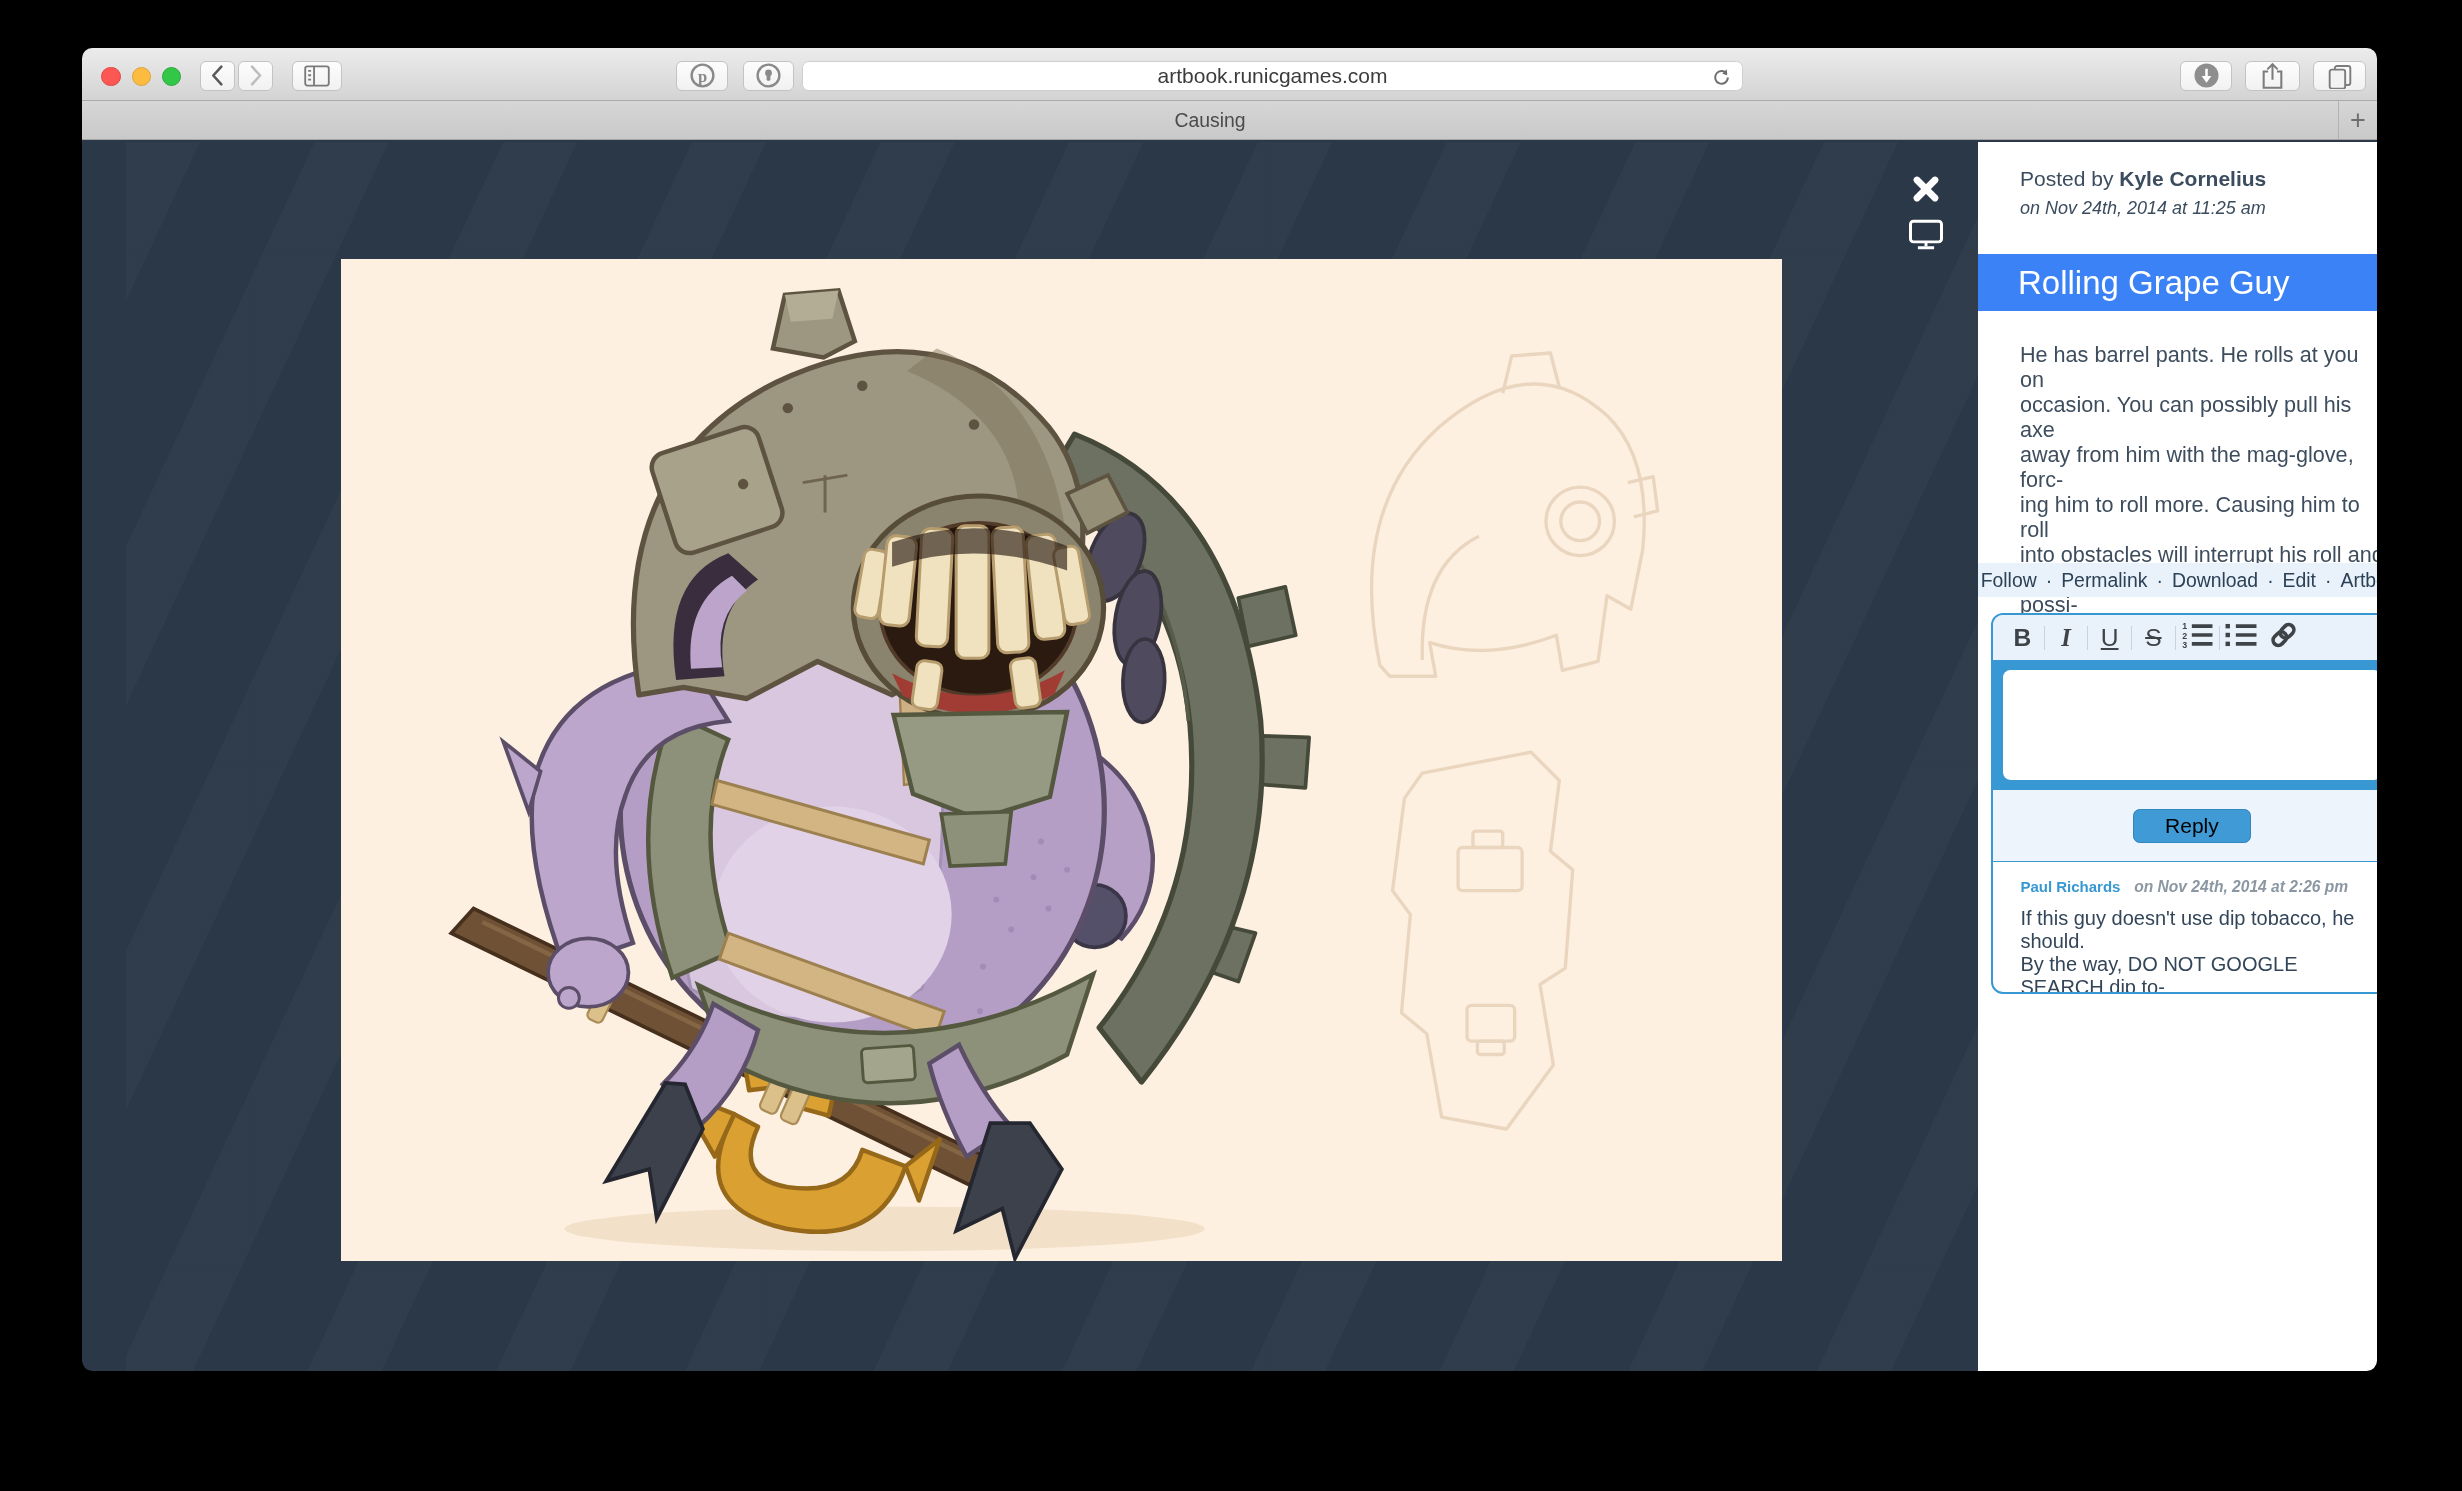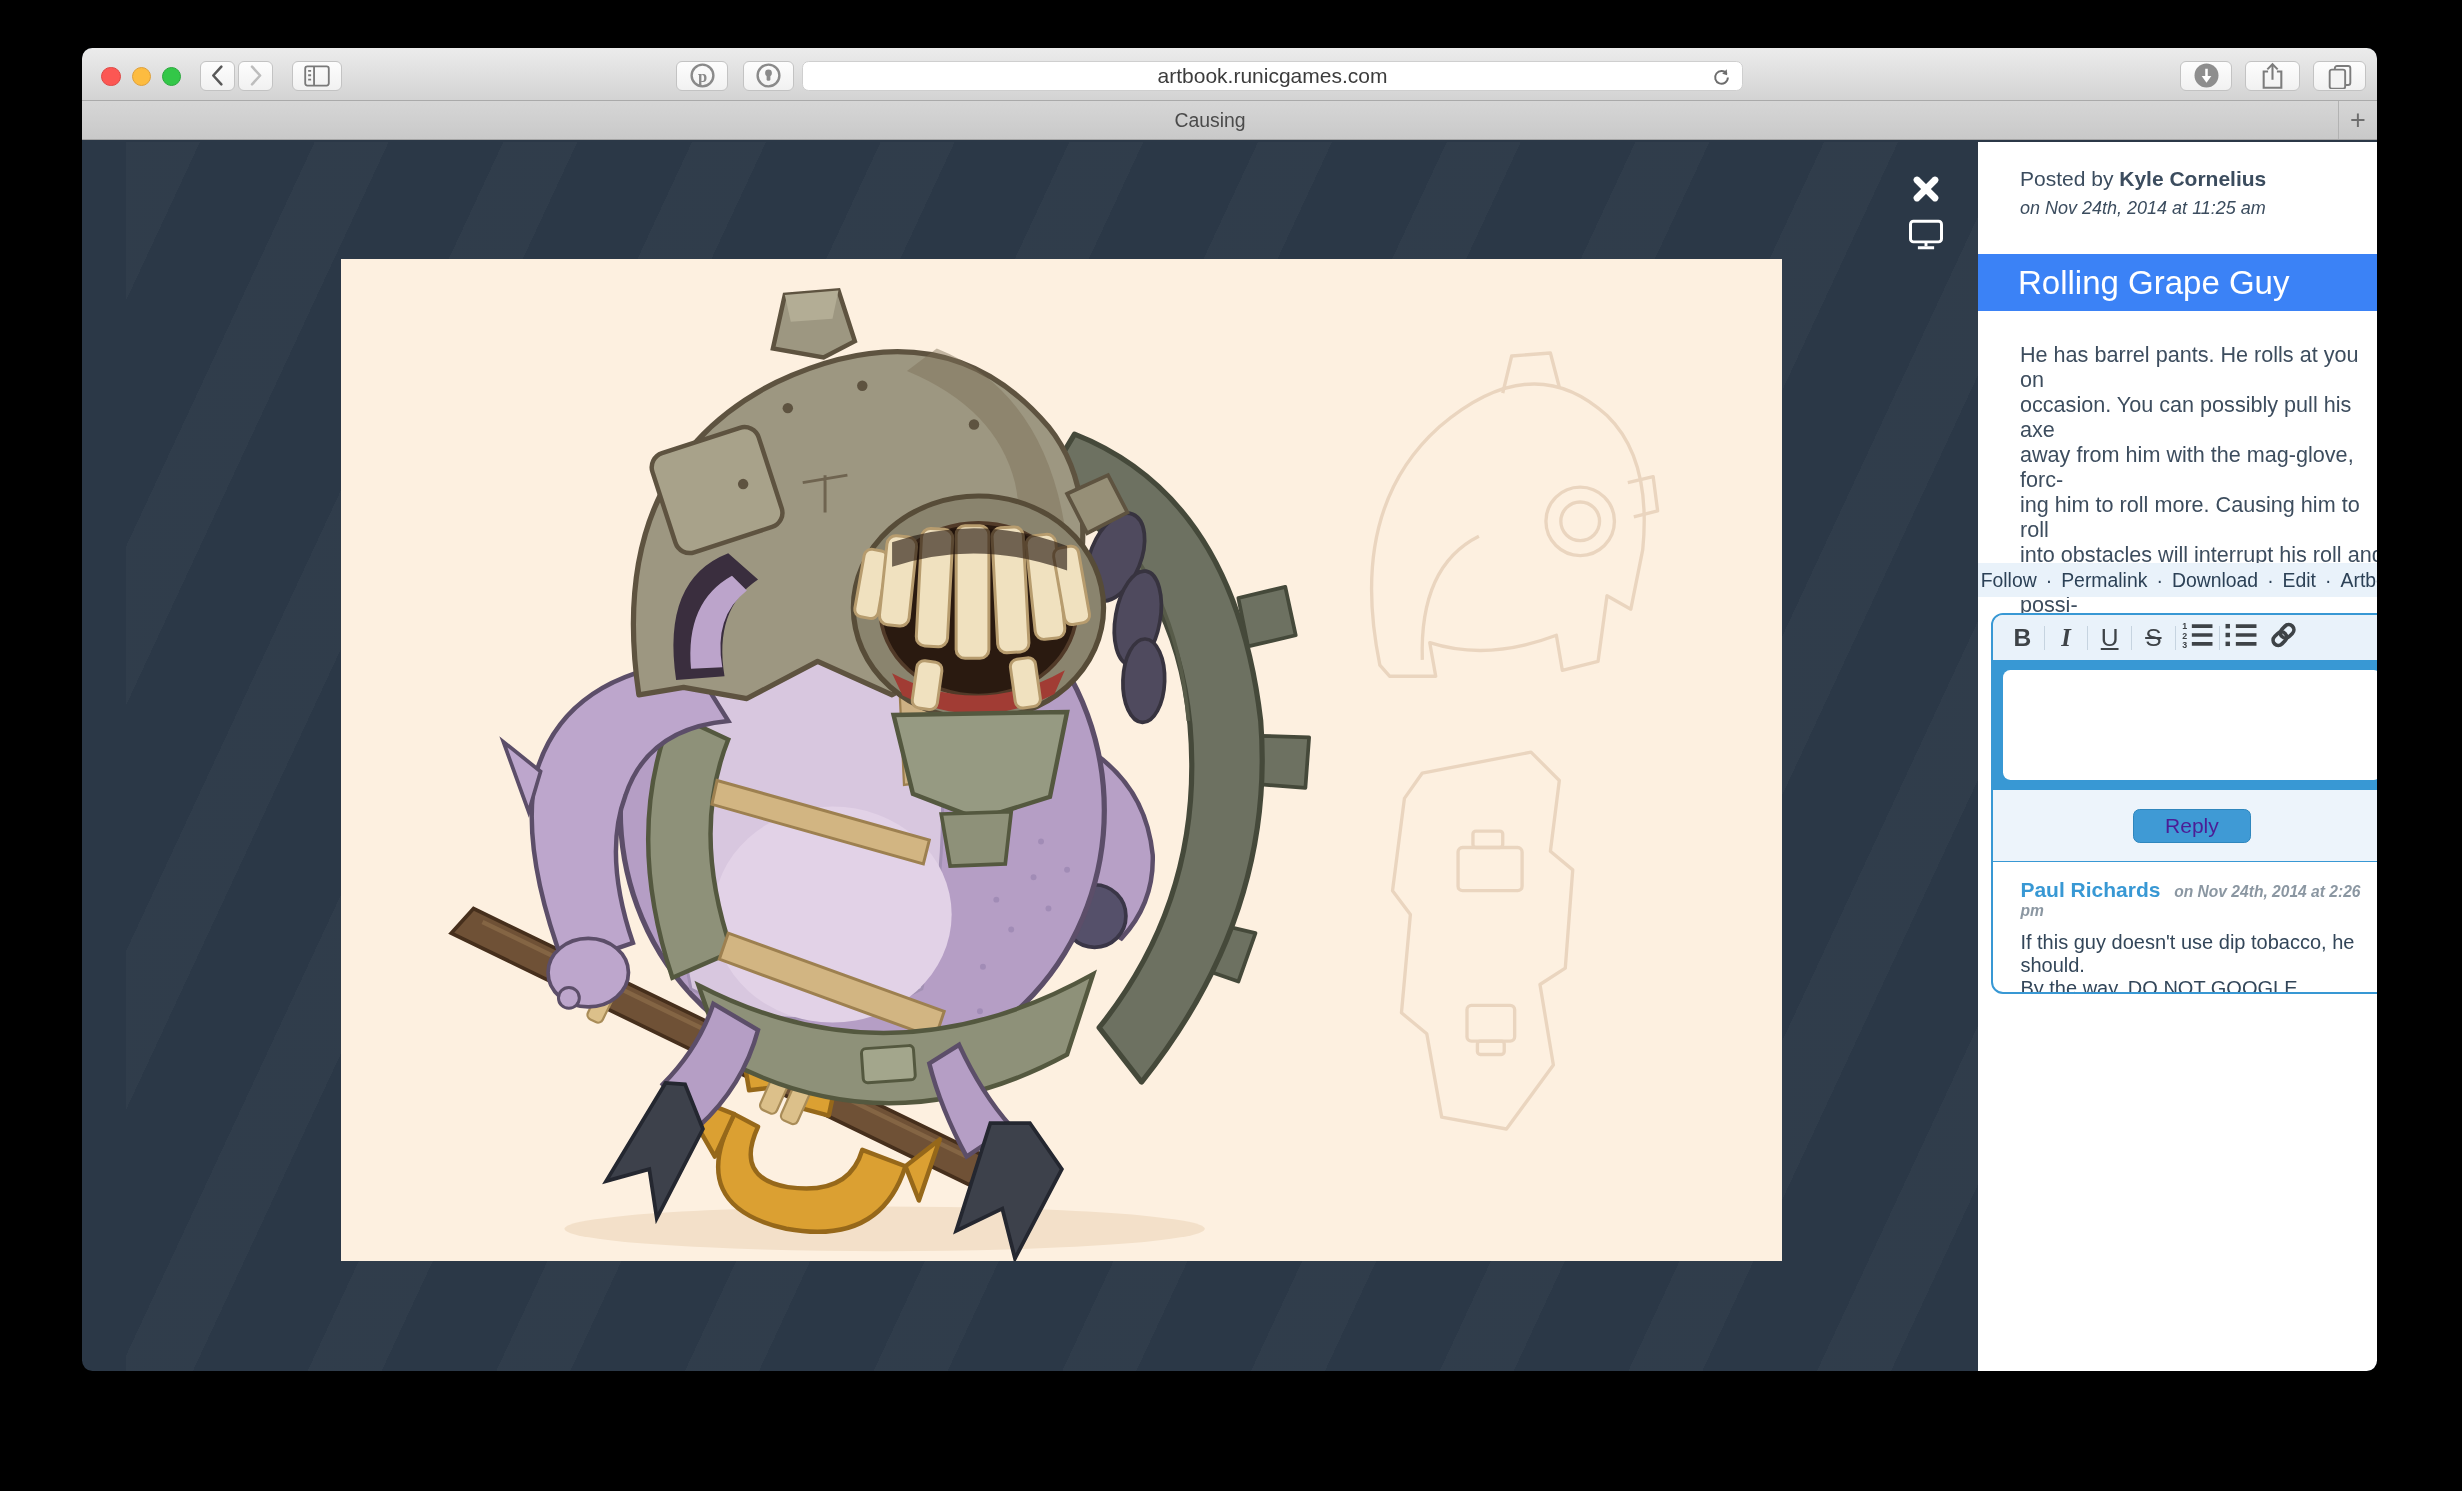--- a/index.html
+++ b/index.html
@@ -94,24 +94,24 @@
   .ed-div { width:0.7px; height:24px; background:#c6d4e0; }
   .ed-blue { position:relative; height:130px; background:#3898d4; }
   .ed-blue textarea { position:absolute; left:9.7px; top:9.7px; right:9.7px; bottom:9.7px;
     width:calc(100% - 19.4px); height:calc(100% - 19.4px); border:none; outline:none;
     border-radius:7.4px; background:#fff; font-family:"Liberation Sans",sans-serif;
     font-size:20px; padding:9px 12px; resize:none; color:#334659; }
   .reply-row { position:relative; height:72px; background:#edf4fb;
     border-bottom:1.5px solid #3898d4; }
   .reply-btn { position:absolute; left:50%; top:18.6px; transform:translateX(-50%);
     width:118px; height:34px; background:#3f9ad5; border:0.7px solid #2f86bd;
-    border-radius:6.7px; color:#4c1d95; font-size:21px; display:flex; align-items:center;
+    border-radius:6.7px; color:#000000; font-size:21px; display:flex; align-items:center;
     justify-content:center; cursor:pointer; }
   .comment { padding:16.4px 19.4px 0 27px; }
-  .comment .who { font-size:21px; font-weight:bold; color:#3898d4; cursor:pointer; display:inline; }
+  .comment .who { font-size:15px; font-weight:bold; color:#3898d4; cursor:pointer; display:inline; }
   .comment .when { font-size:15.6px; font-weight:bold; font-style:italic;
     color:#8b97a2; margin-left:10.4px; }
   .comment .body { margin-top:10.4px; font-size:20px; line-height:23px;
     color:#334659; white-space:pre-line; }
 </style>
 </head>
 <body>
 
 <div class="window">
 

